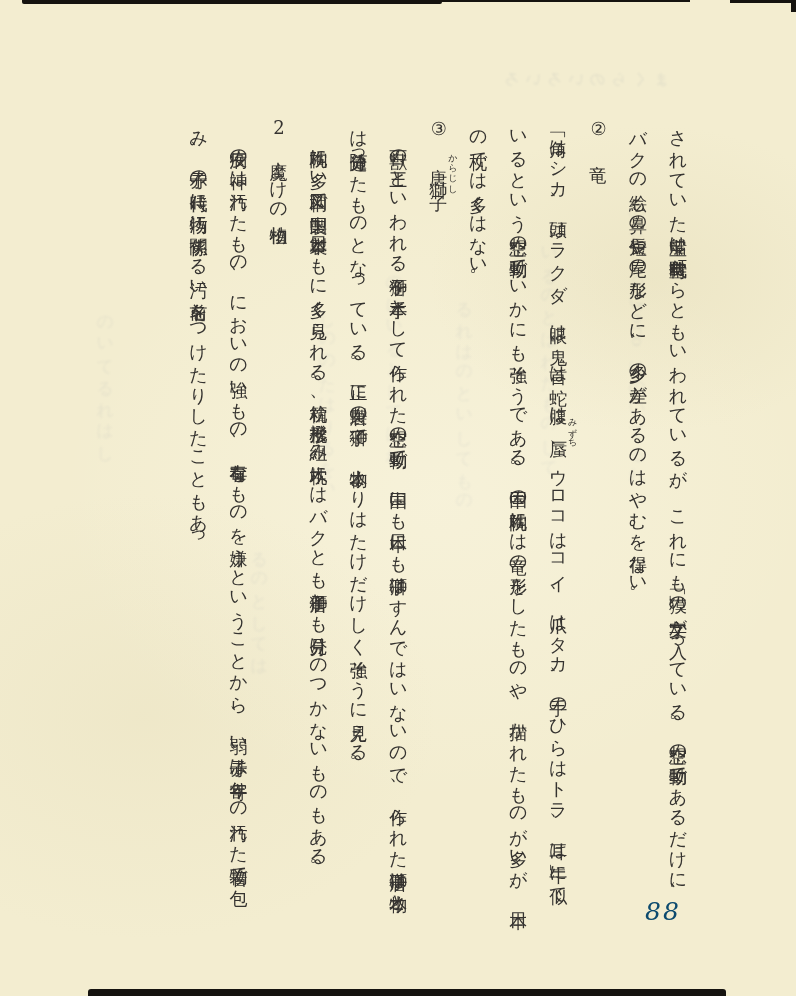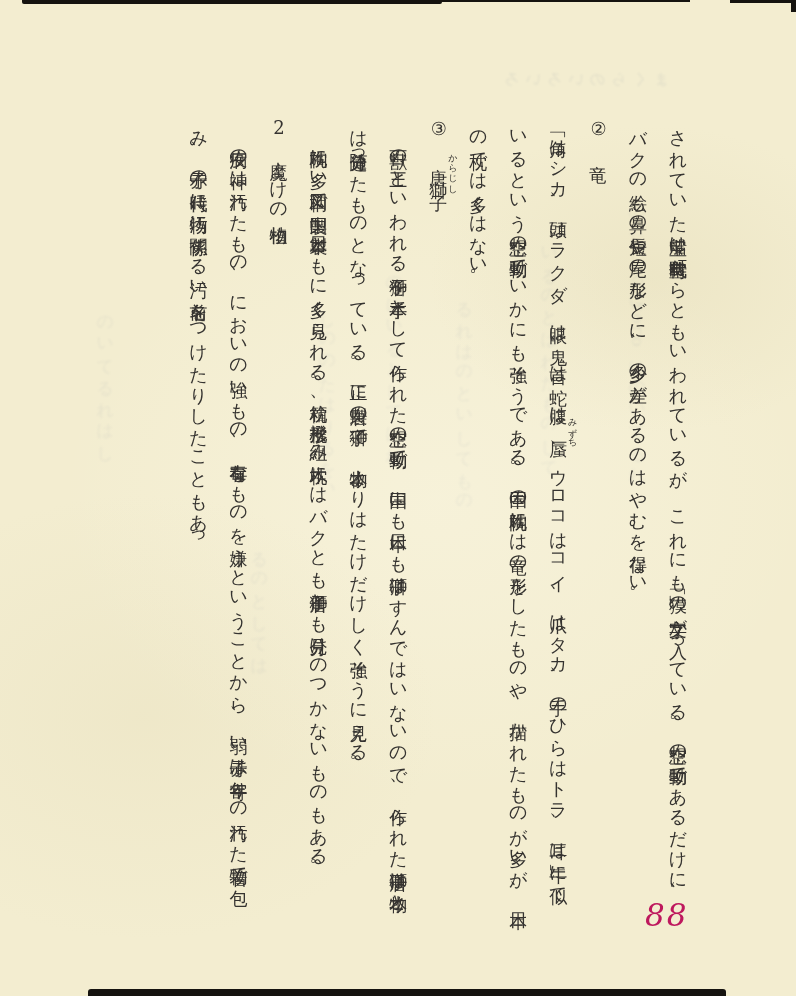--- a/index.html
+++ b/index.html
@@ -40,23 +40,23 @@
   ruby { ruby-position: over; }
   rt { font-size: 9px; letter-spacing: 0; line-height: 1; }
   .tcu { text-combine-upright: all; }
 
   
   .page-number {
     position: absolute;
     left: 645px; top: 897px;
     font-family: "DejaVu Serif", serif;
     font-style: italic;
-    font-size: 31px;
+    font-size: 25px;
     letter-spacing: 2px;
-    color: #be185d;
+    color: #0c4a6e;
   }
 
   
   .ghost {
     position: absolute;
     writing-mode: vertical-rl;
     font-size: 17px;
     line-height: 1.1;
     letter-spacing: 2px;
     color: #6e7c96;

